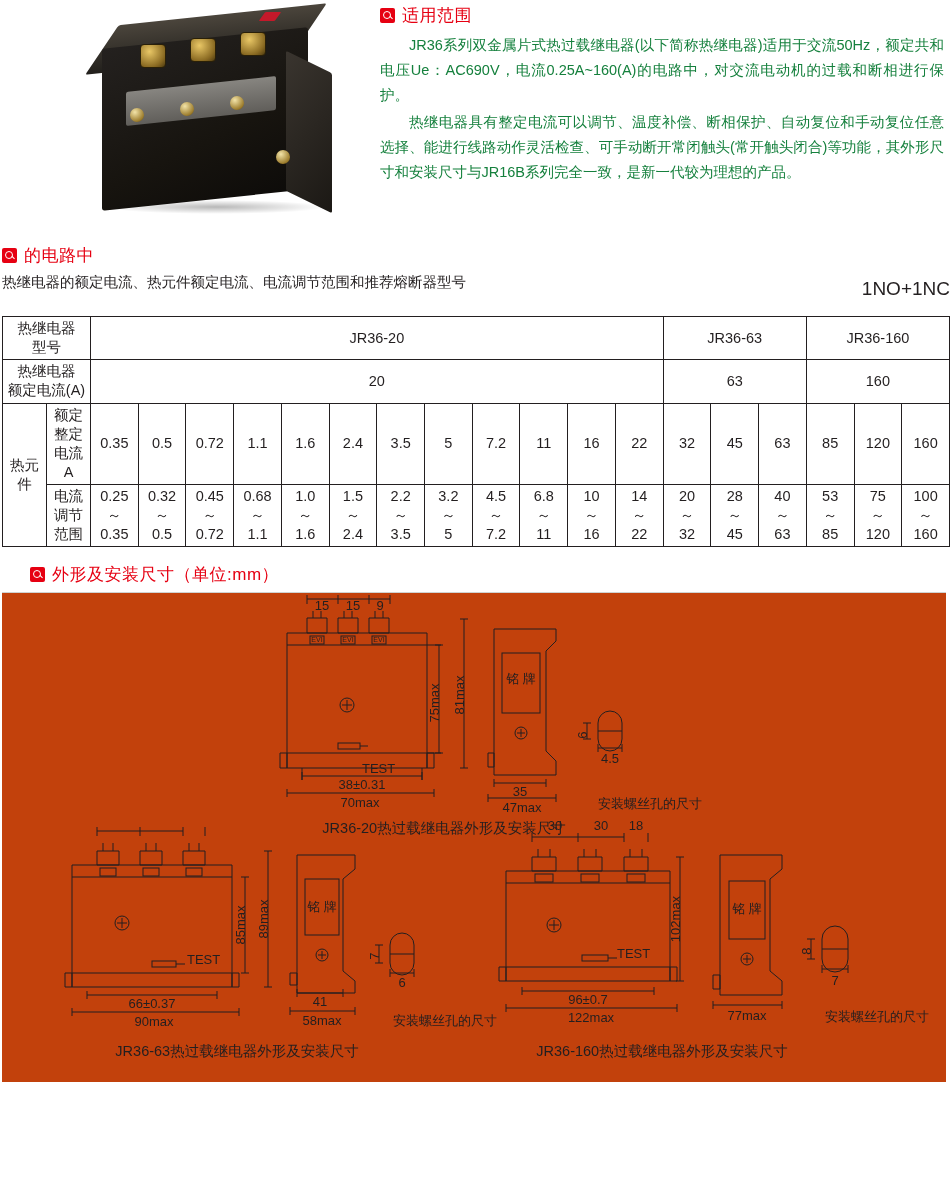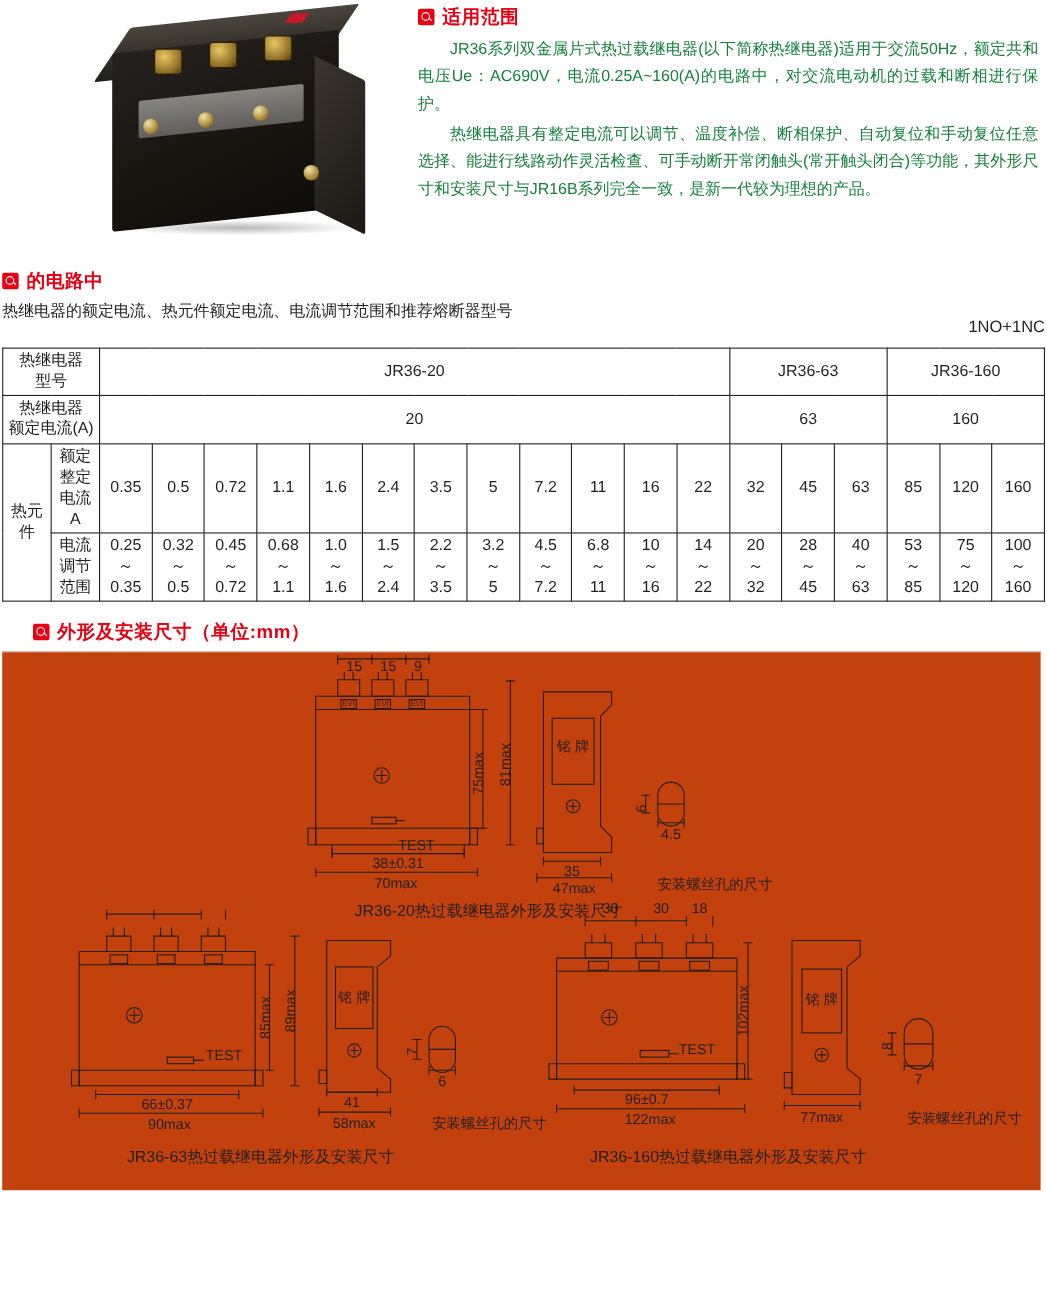--- a/index.html
+++ b/index.html
@@ -55,21 +55,21 @@
     content: "";
     position: absolute;
     left: 8.5px; top: 8.5px;
     width: 4px; height: 1.4px;
     background: #fff;
     transform: rotate(45deg);
   }
   .sec-head .txt {
     color: #e60012;
     font-size: 17px;
-    font-weight: bold;
+    font-weight: normal;
     letter-spacing: 0.5px;
   }
 
   .intro p {
     margin: 0 0 2px 0;
     font-size: 14.5px;
     line-height: 1.72;
     text-indent: 2em;
     text-align: justify;
     color: #15803d;
@@ -144,22 +144,22 @@
 
   
   .tech-wrap { padding: 0 0 0 0; margin-top: 10px; }
   .tech-note {
     font-size: 14.5px;
     margin: 6px 0 2px 2px;
     position: relative;
   }
   .tech-note .right {
     position: absolute;
-    right: 2px; top: 16px;
-    font-size: 15px;
+    right: 2px; top: 5px;
+    font-size: 19px;
   }
   table.params {
     width: 948px;
     margin: 24px 0 0 2px;
     border-collapse: collapse;
     table-layout: fixed;
   }
   table.params td, table.params th {
     border: 1px solid #231f20;
     text-align: center;

